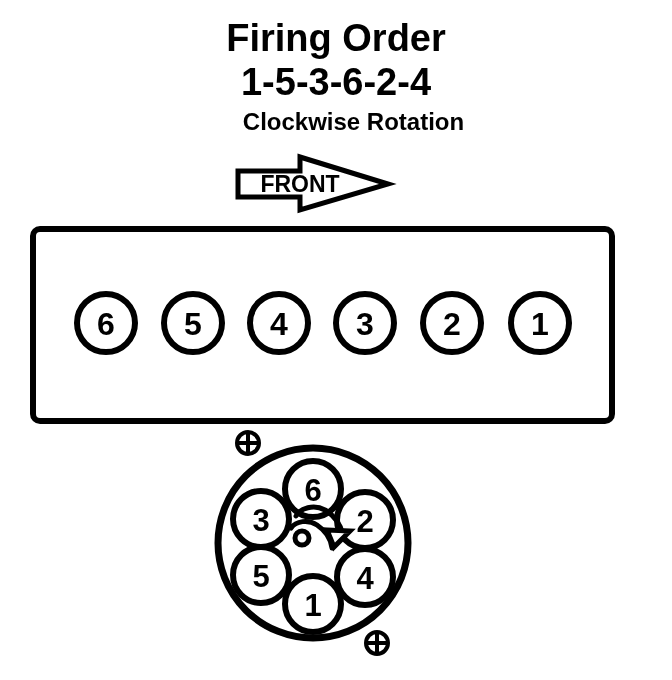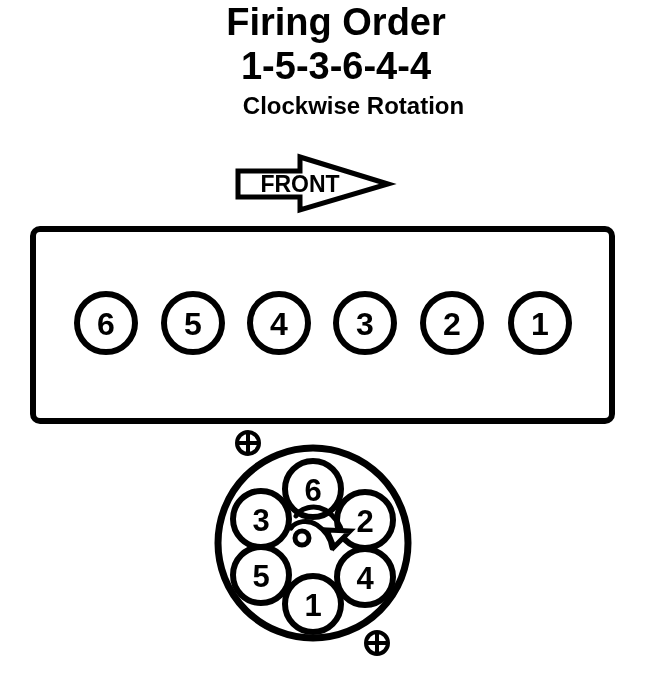--- a/index.html
+++ b/index.html
@@ -24,21 +24,21 @@
     left: 0;
     top: 0;
     width: 672px;
     text-align: center;
   }
   .title-line-1 {
     font-size: 38px;
     font-weight: bold;
     line-height: 44px;
     letter-spacing: 0px;
-    margin-top: 0;
+    margin-top: 16px;
   }
   .title-line-2 {
     font-size: 38px;
     font-weight: bold;
     line-height: 44px;
     letter-spacing: 0px;
   }
   .title-line-3 {
     font-size: 24px;
     font-weight: bold;
@@ -77,21 +77,21 @@
     dominant-baseline: central;
   }
 </style>
 </head>
 <body>
 
 <div id="diagram-root">
 
   <div class="title-block">
     <div class="title-line-1">Firing Order</div>
-    <div class="title-line-2">1-5-3-6-4-4</div>
+    <div class="title-line-2">1-5-3-6-2-4</div>
     <div class="title-line-3">Clockwise Rotation</div>
   </div>
 
   <svg class="layer" viewBox="0 0 672 680">
 
     <g>
       <path d="M 238 171 L 300 171 L 300 157 L 388 184 L 300 210 L 300 197 L 238 197 Z" class="fill-white-stroke" stroke-width="5" stroke-linejoin="miter"></path>
       <text class="front-text" x="300" y="184">FRONT</text>
     </g>
 

